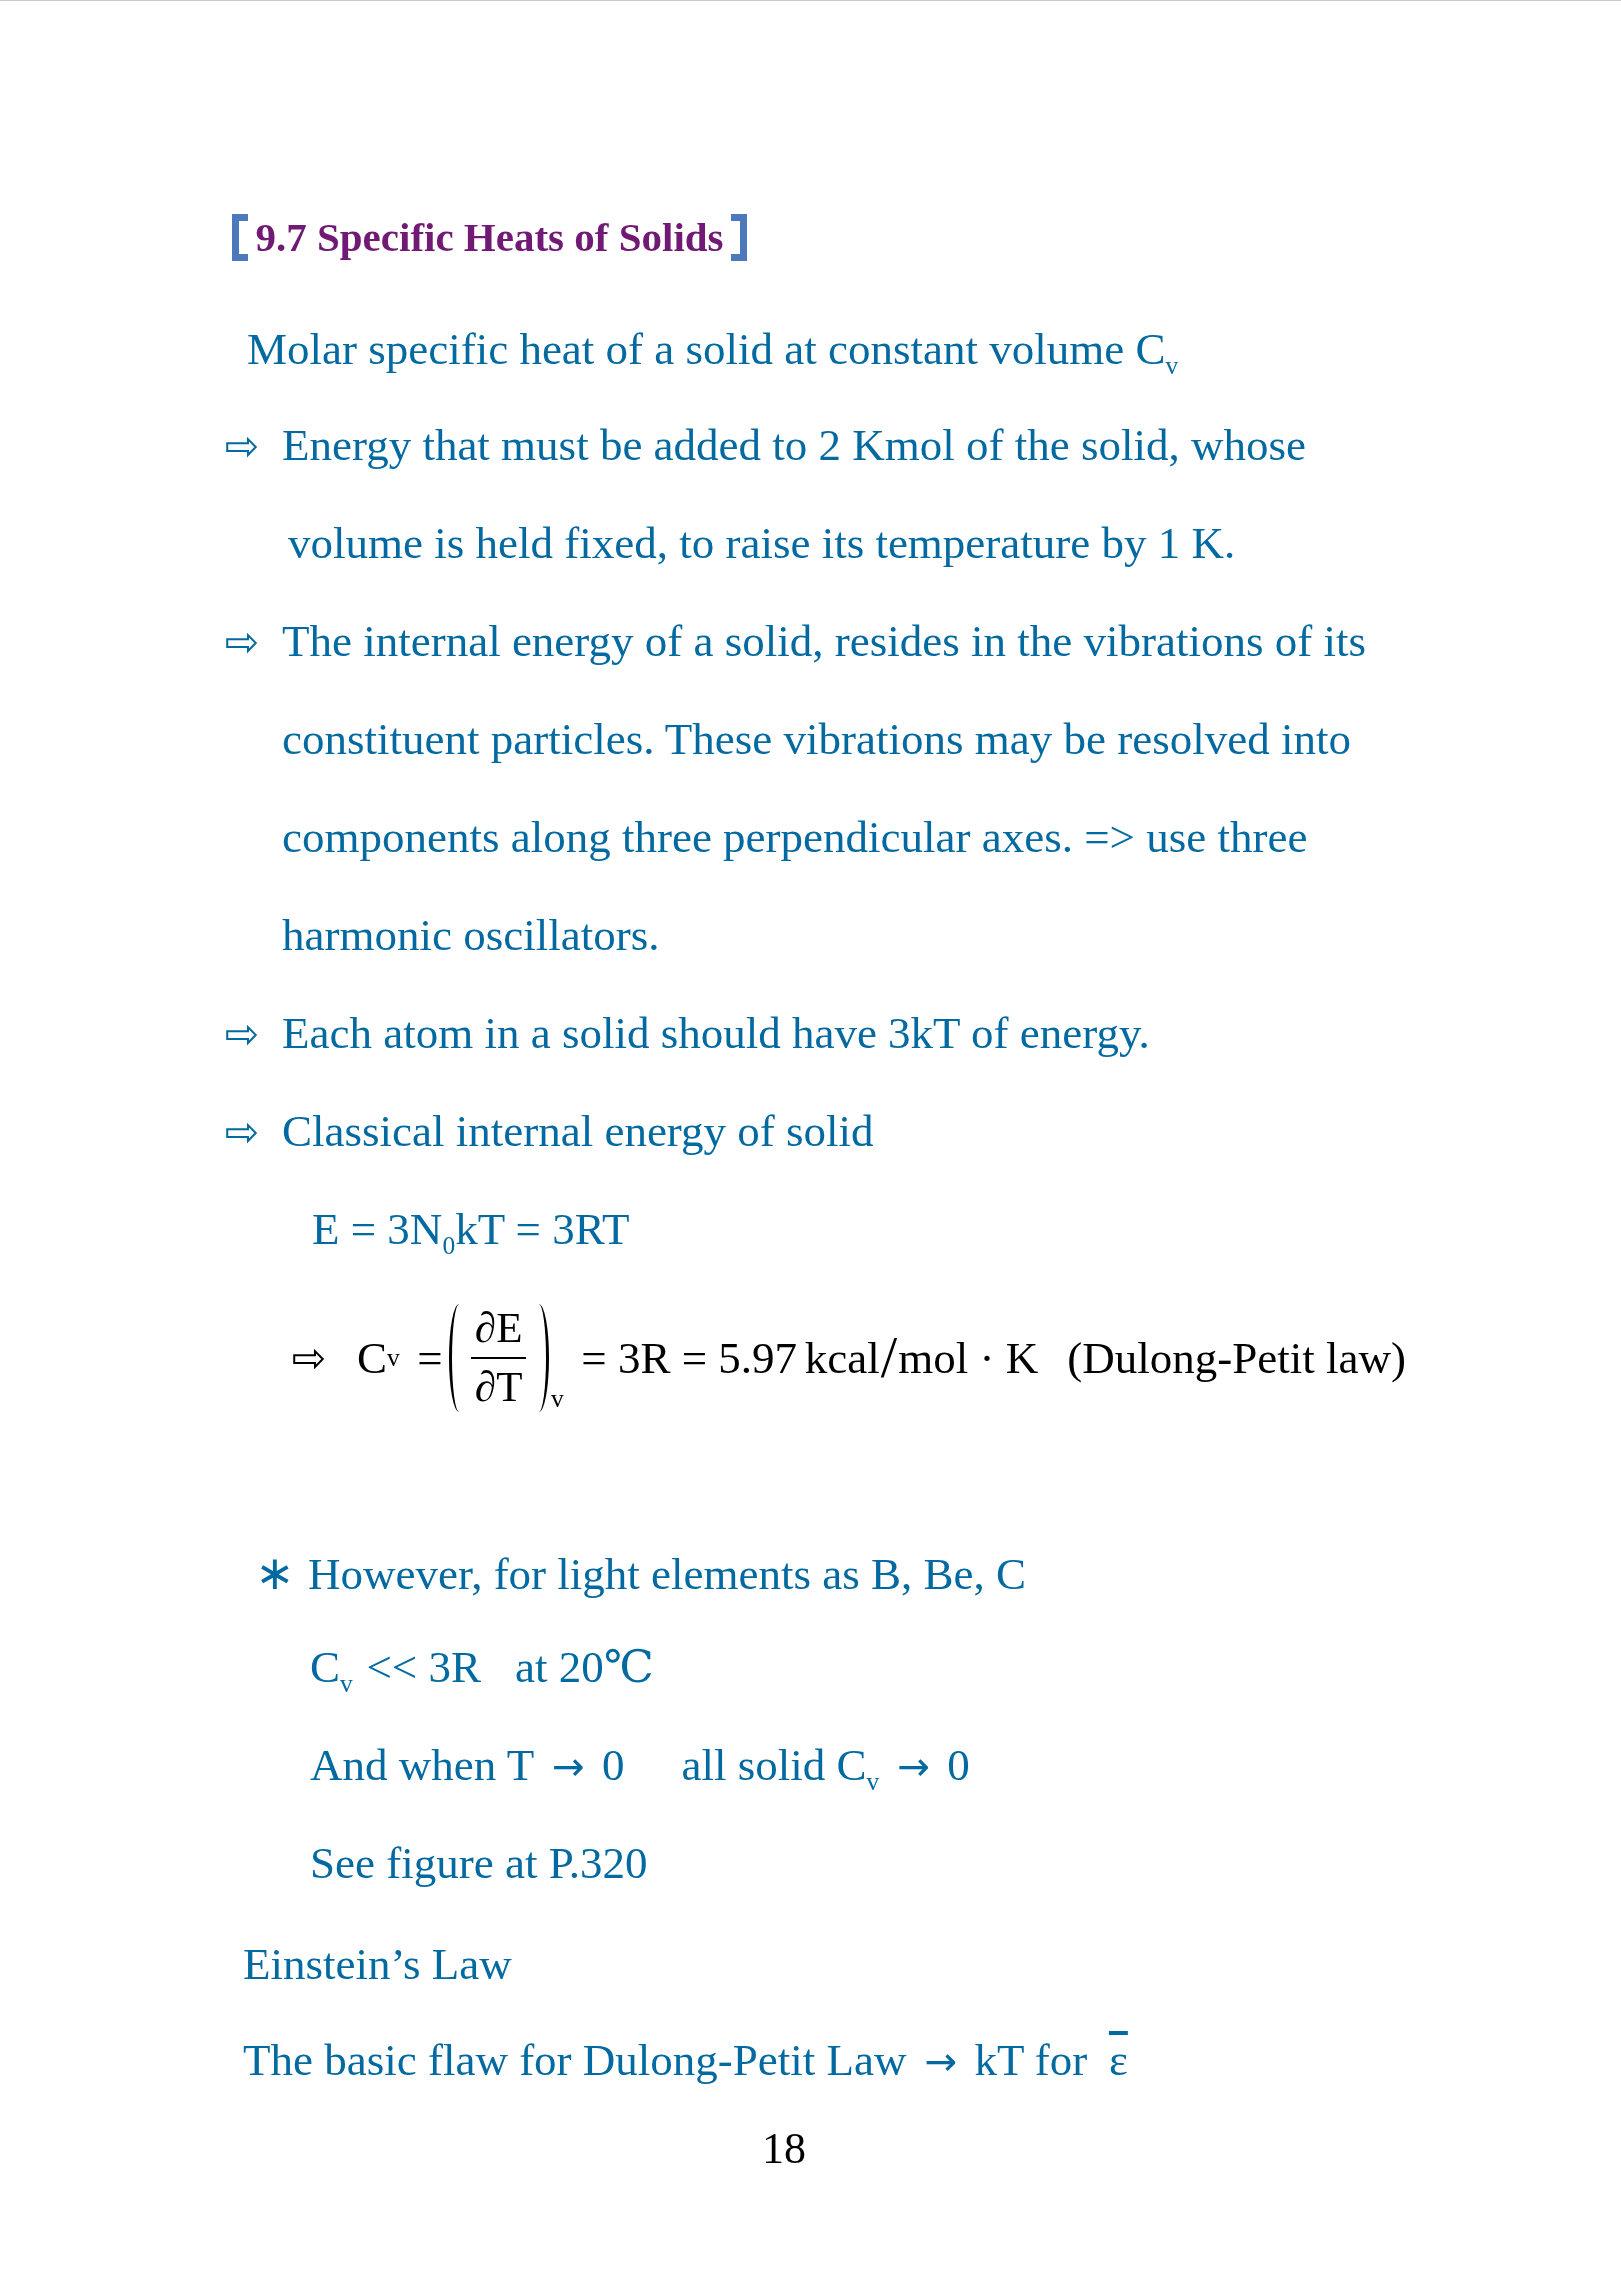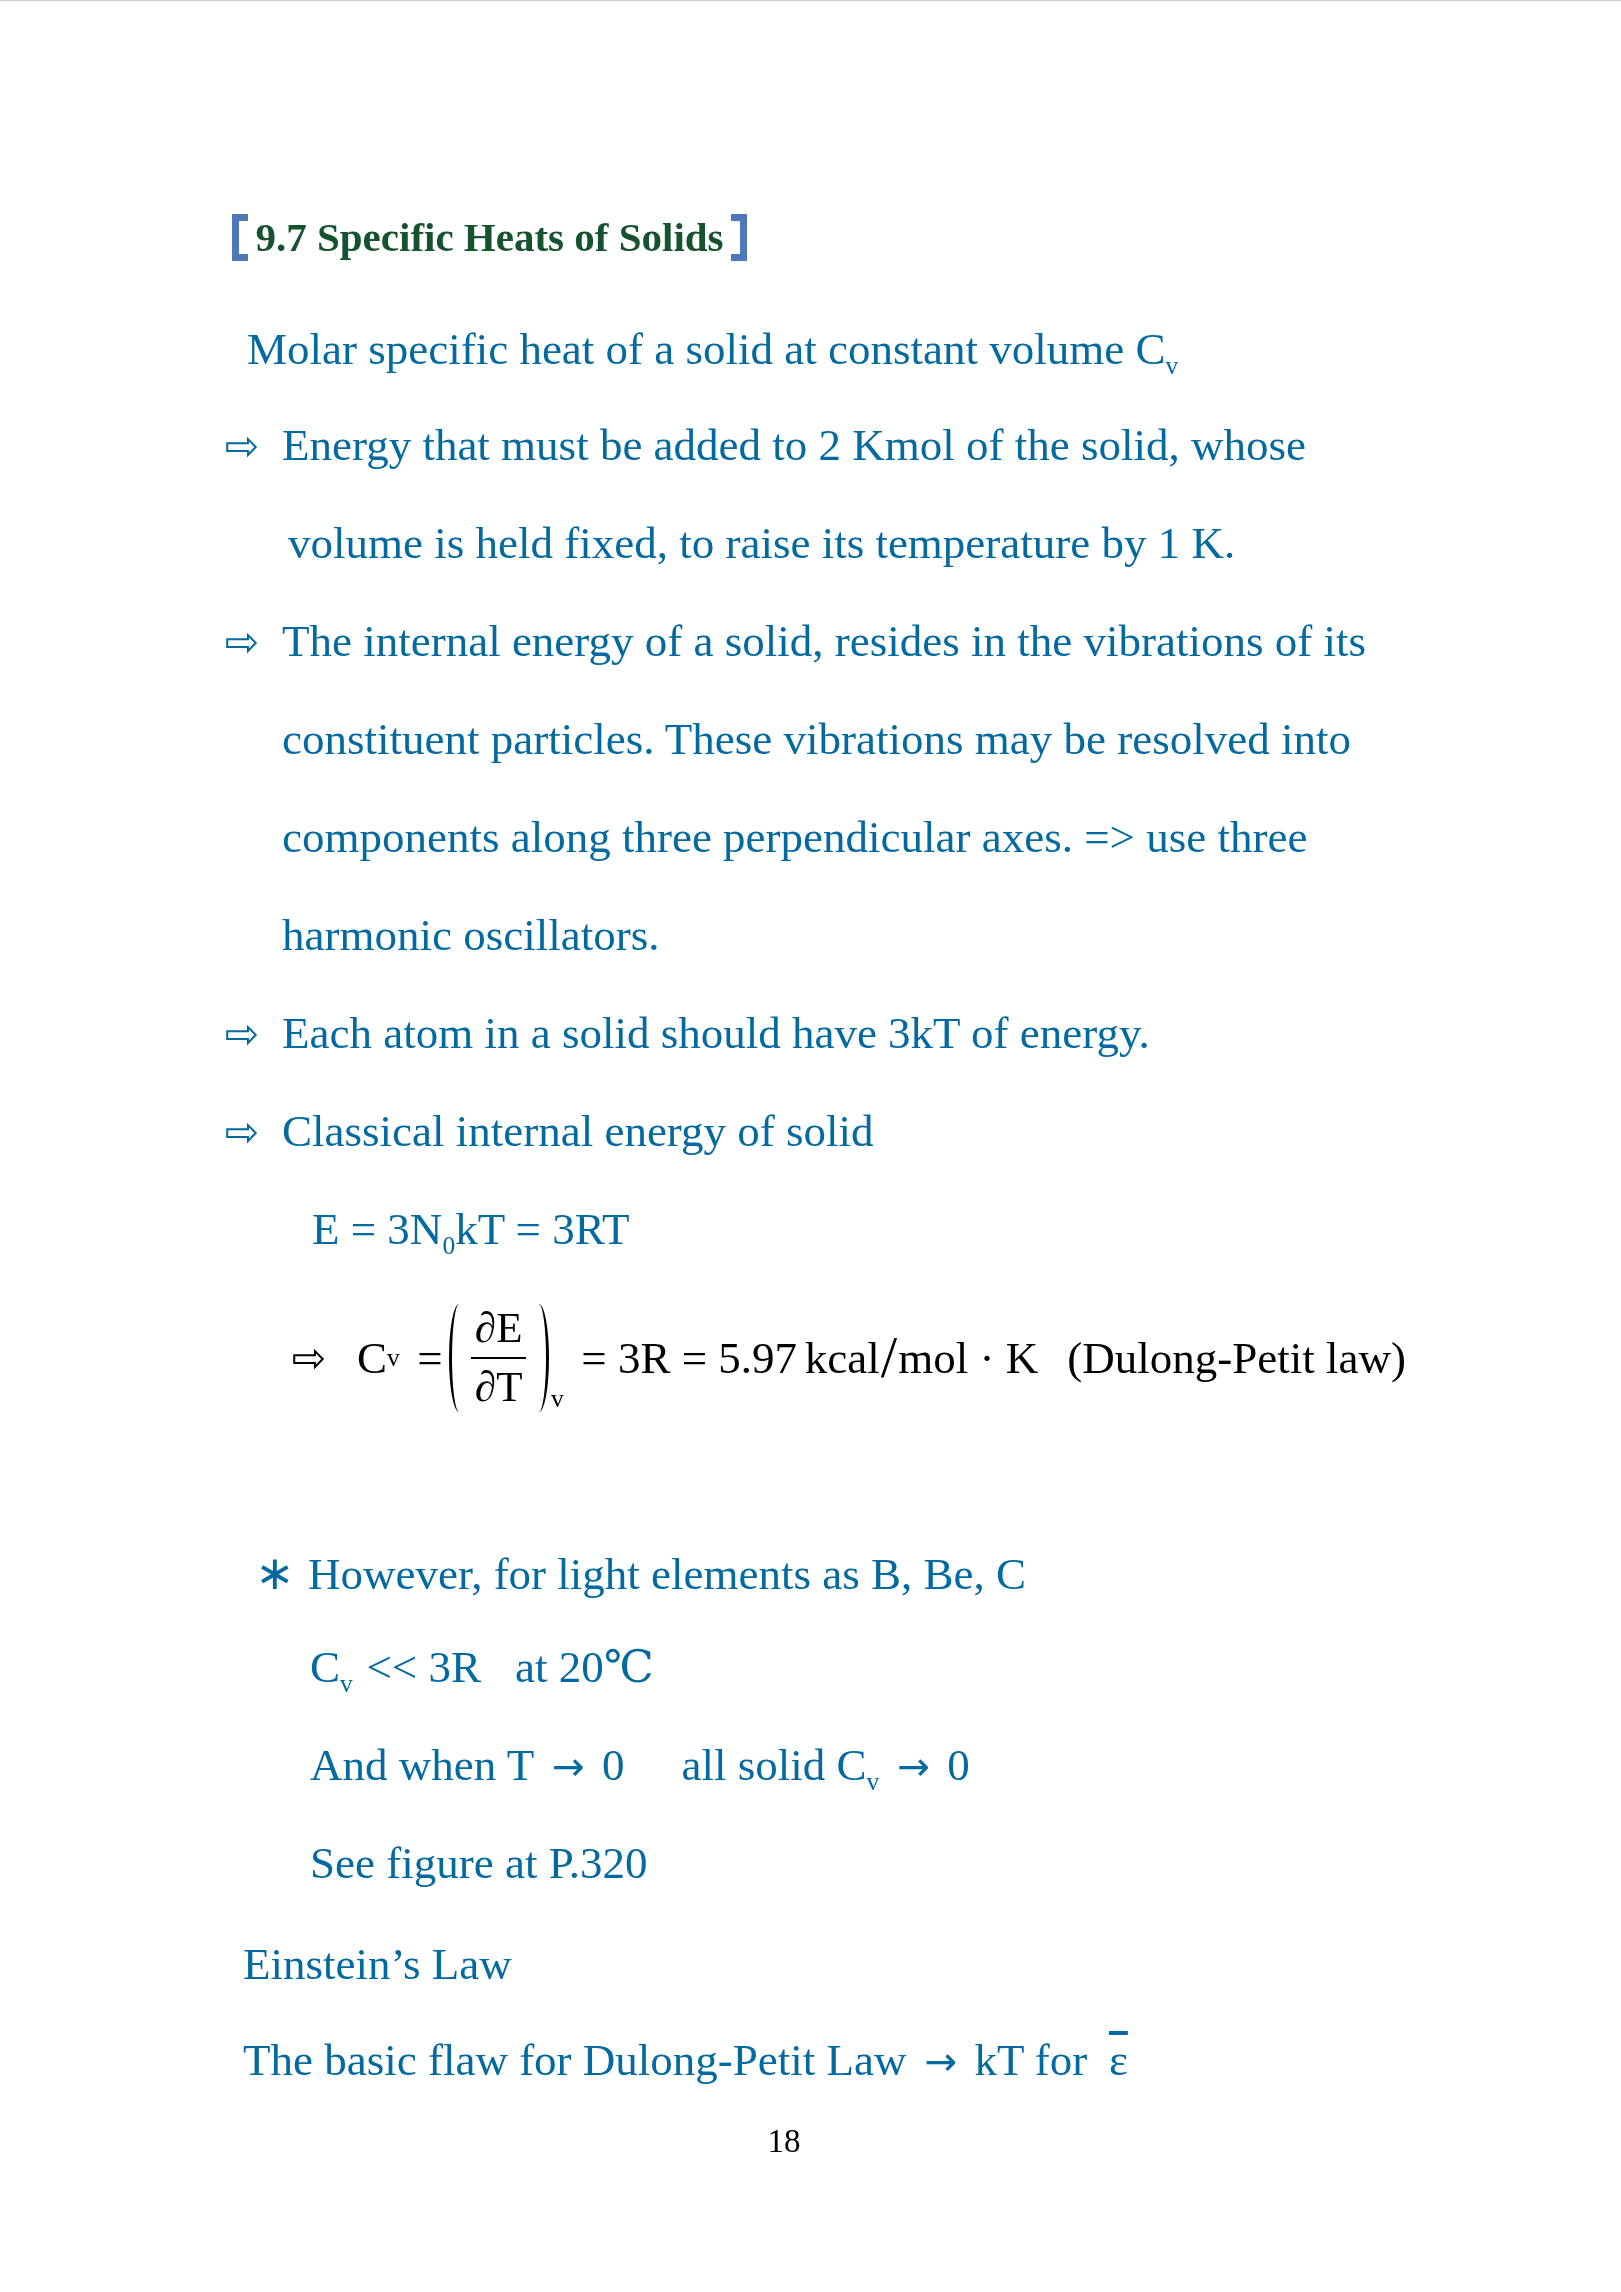--- a/index.html
+++ b/index.html
@@ -19,21 +19,21 @@
     line-height:1.2;
     white-space:nowrap;
     color:#0369a1;
   }
   
   .title-line{
     position:absolute;
     top:212px;left:232px;
     font-size:41px;
     font-weight:bold;
-    color:#14532d;
+    color:#701a75;
     white-space:nowrap;
     display:flex;align-items:center;
   }
   .lent{
     display:inline-block;box-sizing:border-box;
     width:15.7px;height:47px;
     border:7.8px solid #4b79bc;
   }
   .lent-l{border-right:none;margin-right:7.8px;}
   .lent-r{border-left:none;margin-left:7.8px;}
@@ -72,21 +72,21 @@
   .frac .num{padding:0 3.9px 3.9px 3.9px;border-bottom:2.9px solid #000;}
   .frac .den{padding:3.9px 3.9px 0 3.9px;}
   .paren-sub{position:relative;top:41px;font-size:25.5px;}
   .eq-mid{margin-left:17.6px;}
   .unit{margin-left:7.8px;}
   .bigslash{font-size:59px;vertical-align:-9.8px;margin:0 1px;}
   .note{margin-left:29px;}
   .overline-eps{text-decoration:overline;padding:0 2px;}
   .page-number{
     position:absolute;top:2122px;left:0;width:1568px;
-    text-align:center;font-size:33px;
+    text-align:center;font-size:44px;
   }
 </style>
 </head>
 <body>
 
 <div class="page">
 
   <div class="title-line">
     <span class="lent lent-l"></span>
     <span>9.7 Specific Heats of Solids</span>

